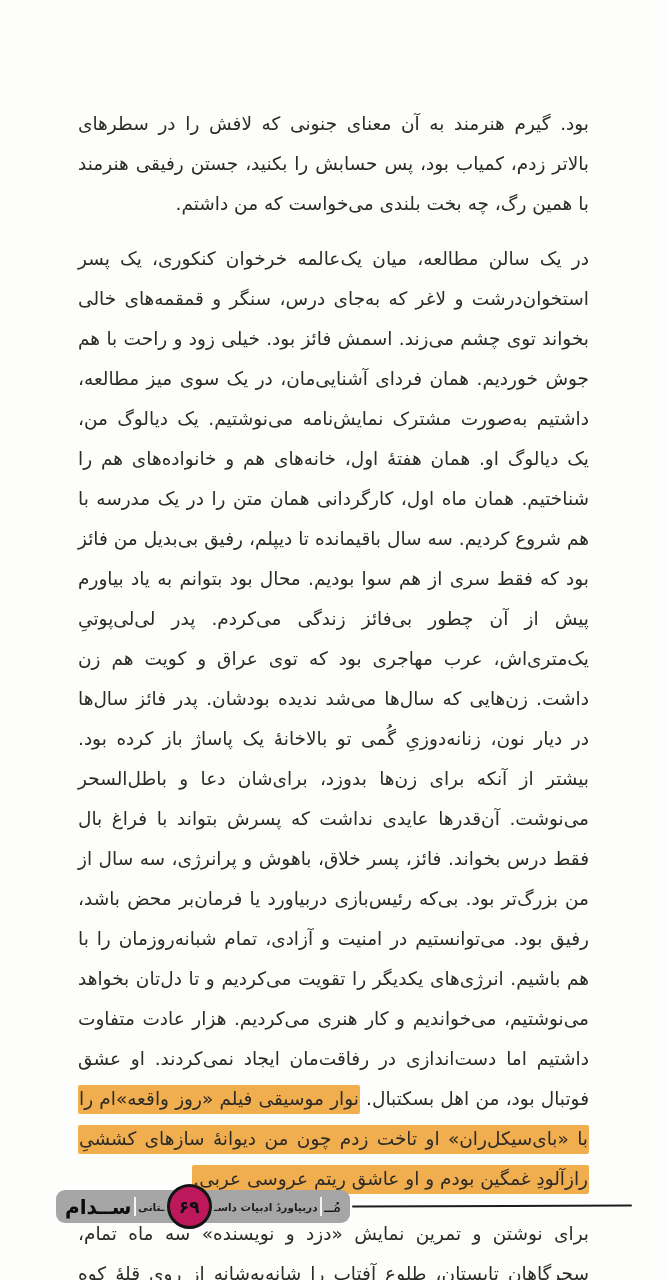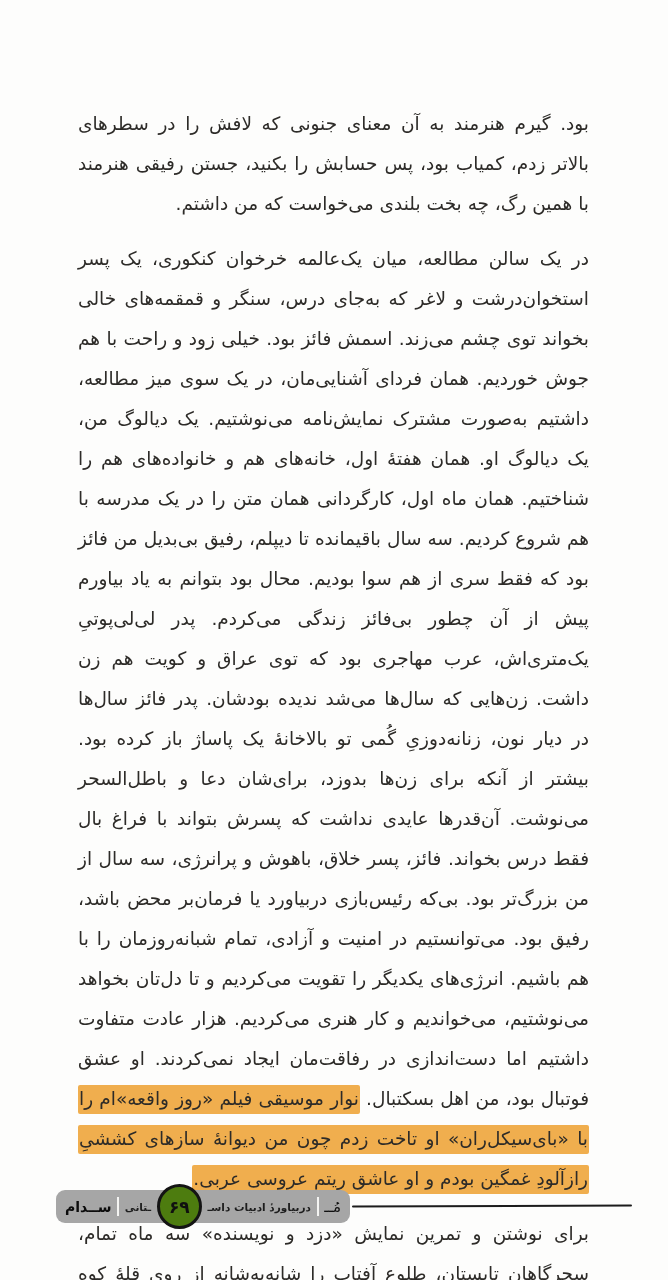--- a/index.html
+++ b/index.html
@@ -91,33 +91,33 @@
     font-size: 10.5px;
     font-weight: bold;
     color: #1d1d1d;
     white-space: nowrap;
     text-align: center;
   }
   .fcircle {
     width: 45px;
     height: 45px;
     border-radius: 50%;
-    background: #4d7c0f;
+    background: #be185d;
     border: 3px solid #141414;
     box-sizing: border-box;
     display: flex;
     align-items: center;
     justify-content: center;
     flex: 0 0 auto;
     font-size: 17px;
     font-weight: bold;
     color: #101010;
   }
   .ftitle {
-    font-size: 14px;
+    font-size: 20px;
     font-weight: bold;
     color: #0c0c0c;
     white-space: nowrap;
   }
 </style>
 </head>
 <body>
 
 <div class="page">
 

